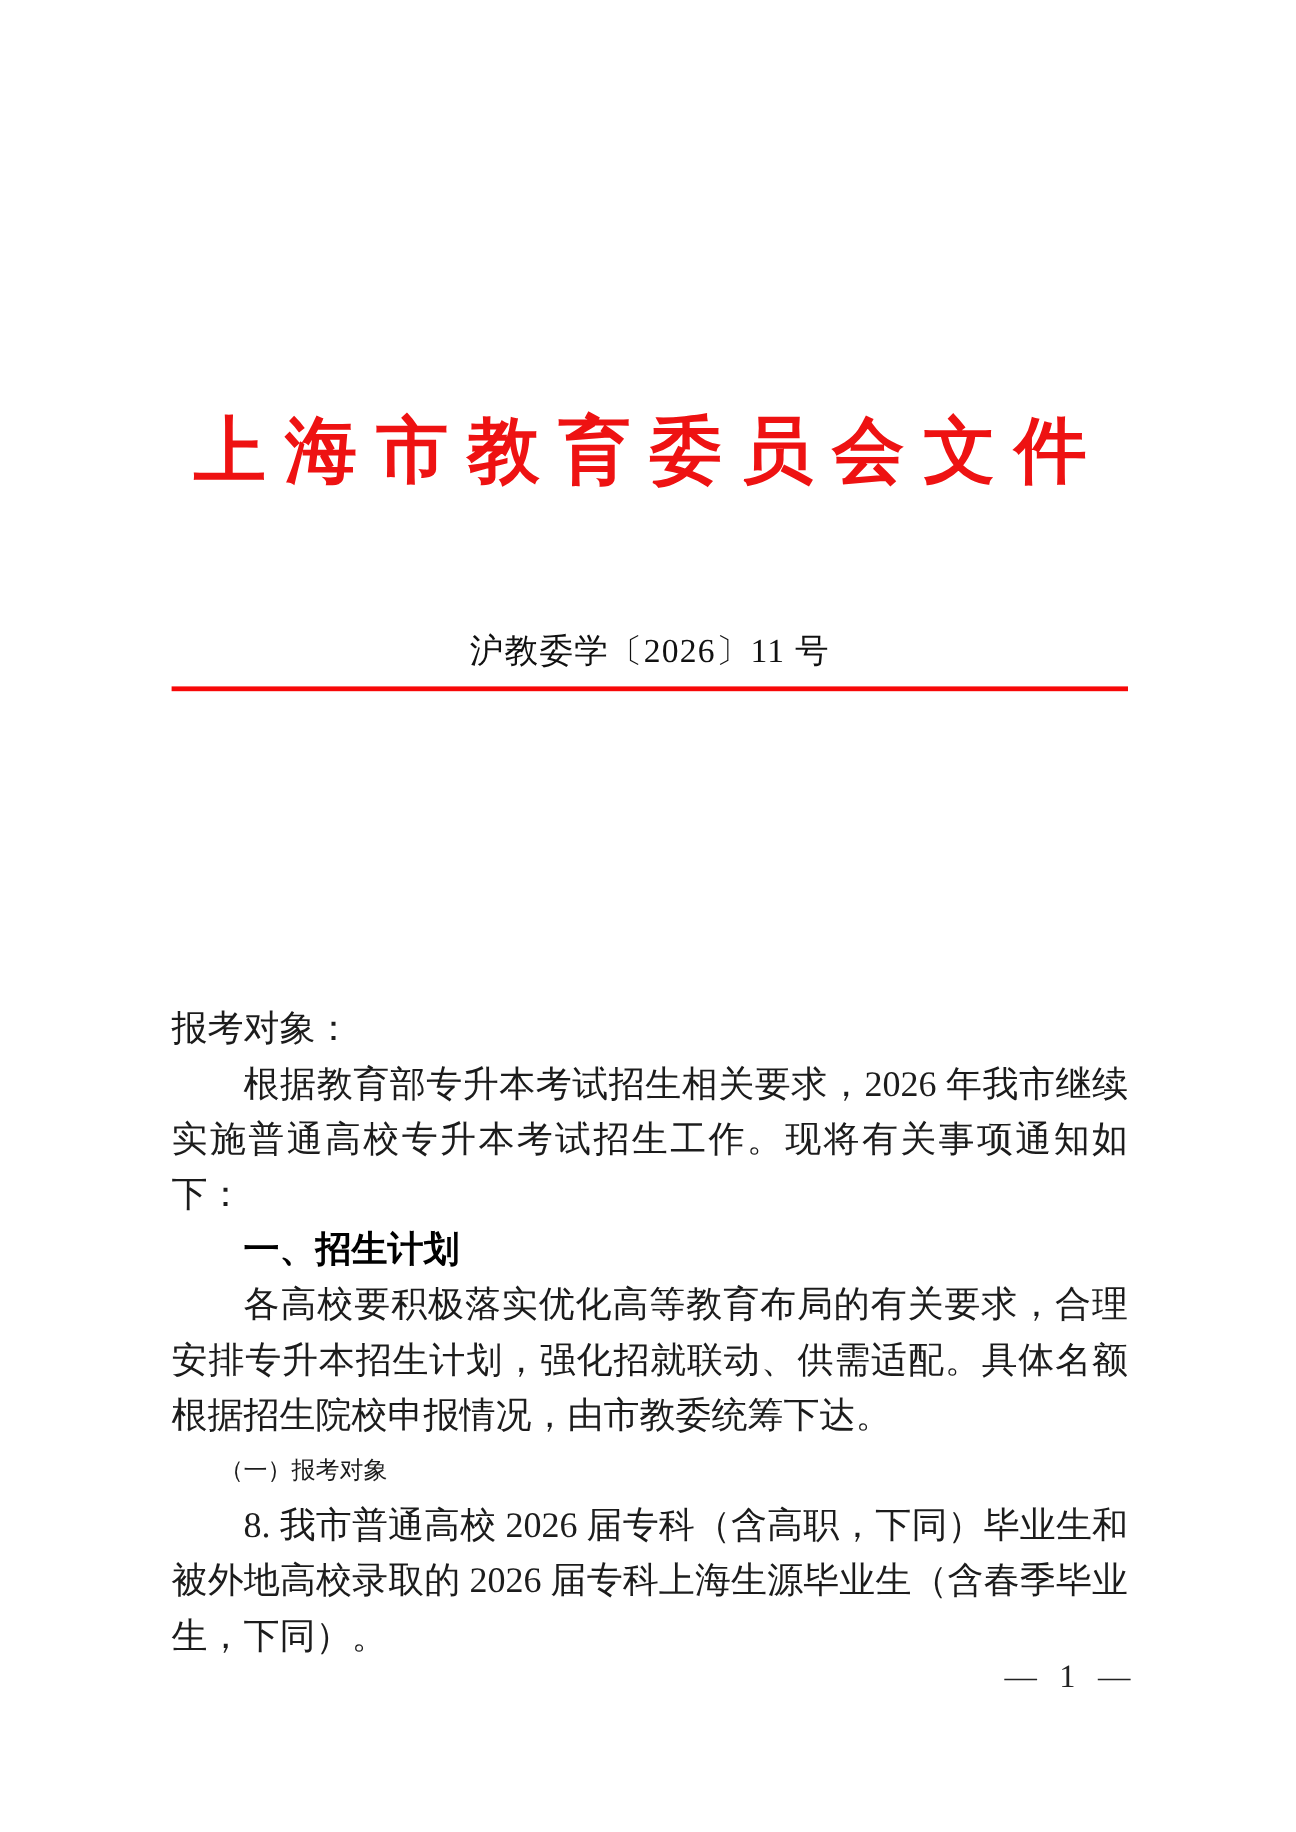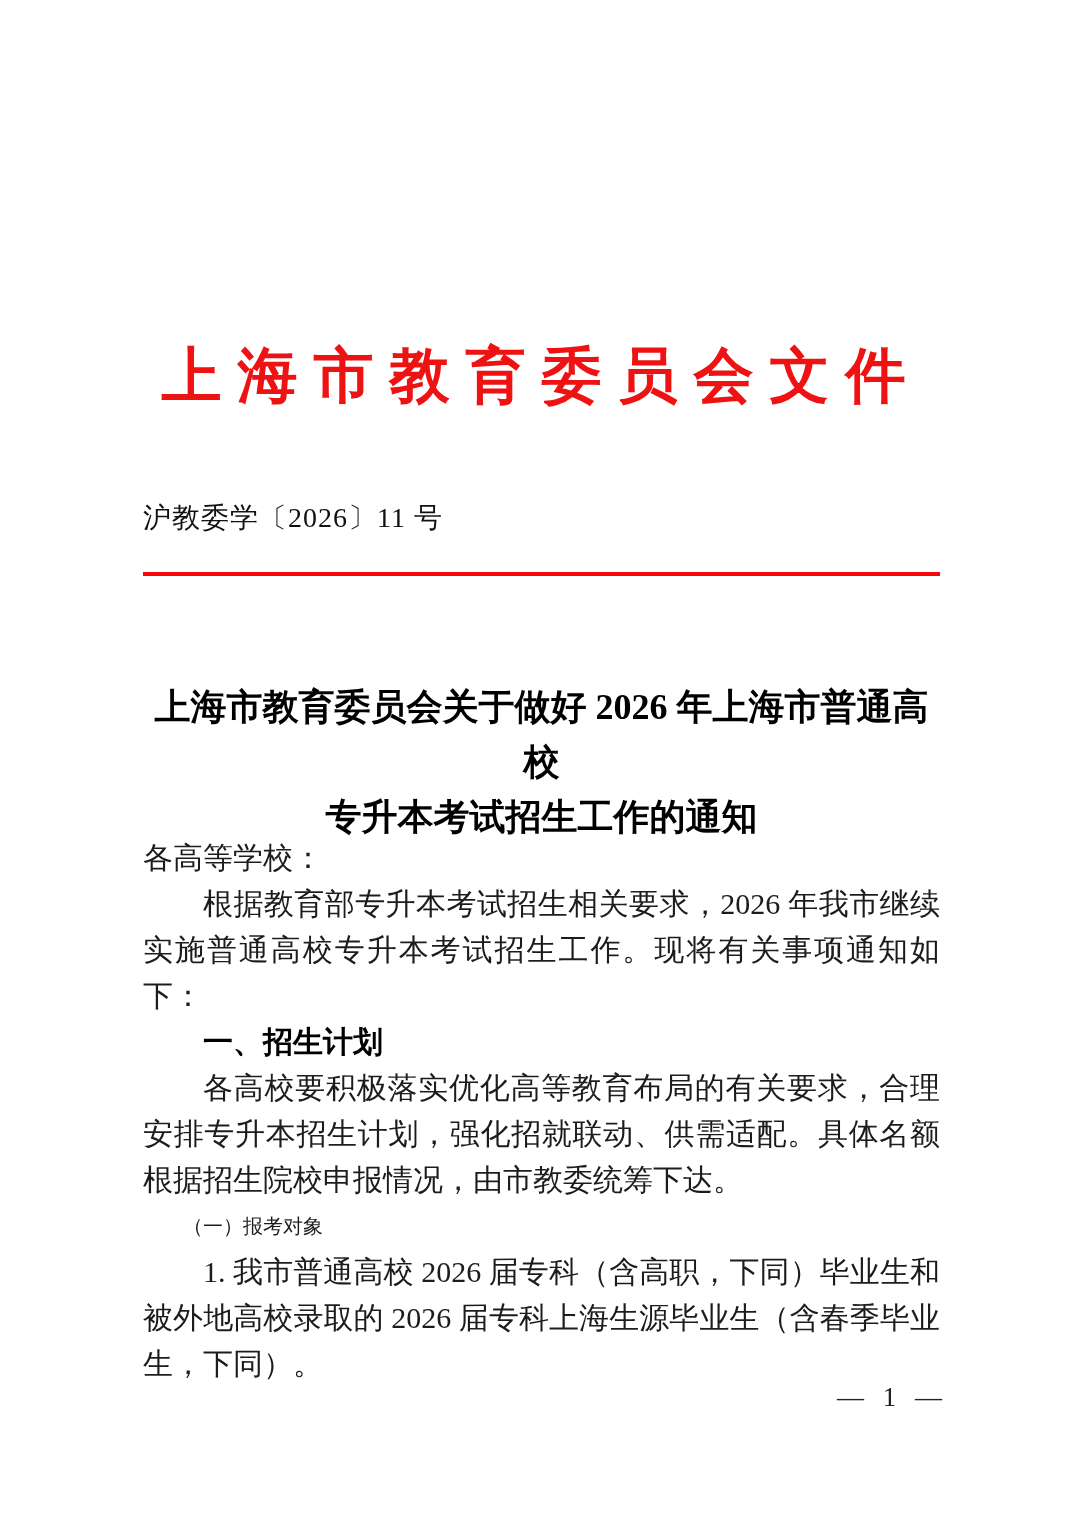--- a/index.html
+++ b/index.html
@@ -22,22 +22,22 @@
   .agency{
     position:absolute;left:0;top:336px;width:100%;
     text-align:center;
     font-family:"Liberation Serif","DejaVu Serif",serif;
     font-size:60px;font-weight:700;
     letter-spacing:16px;
     color:var(--red,#ee1212);
     white-space:nowrap;
   }
   .docnum{
-    position:absolute;left:0;top:501px;width:100%;
-    text-align:left;
+    position:absolute;left:0;top:527px;width:100%;
+    text-align:center;
     font-size:28px;line-height:34px;
     color:#111;
     letter-spacing:1px;
   }
   .redline{
     position:absolute;left:0;top:572px;width:100%;height:4px;
     background:var(--red-line,#f70808);
   }
   .title{
     position:absolute;left:0;top:680px;width:100%;
@@ -73,31 +73,27 @@
 <body>
 
 <div class="page">
 
   <h1 class="agency">上海市教育委员会文件</h1>
 
   <div class="docnum">沪教委学〔2026〕11 号</div>
 
   <div class="redline"></div>
 
-  <h2 class="title">
-    <span class="tline">上海市教育委员会关于做好 2026 年上海市普通高校</span>
-    <span class="tline">专升本考试招生工作的通知</span>
-  </h2>
 
   <div class="bodytext">
-    <p class="para">各高等学校：</p>
+    <p class="para">报考对象：</p>
     <p class="para indent">根据教育部专升本考试招生相关要求，2026 年我市继续实施普通高校专升本考试招生工作。现将有关事项通知如下：</p>
 
     <h3 class="sec">一、招生计划</h3>
     <p class="para indent">各高校要积极落实优化高等教育布局的有关要求，合理安排专升本招生计划，强化招就联动、供需适配。具体名额根据招生院校申报情况，由市教委统筹下达。</p>
 
     <p class="subsec">（一）报考对象</p>
-    <p class="para indent">1. 我市普通高校 2026 届专科（含高职，下同）毕业生和被外地高校录取的 2026 届专科上海生源毕业生（含春季毕业生，下同）。</p>
+    <p class="para indent">8. 我市普通高校 2026 届专科（含高职，下同）毕业生和被外地高校录取的 2026 届专科上海生源毕业生（含春季毕业生，下同）。</p>
   </div>
 
   <div class="pagenum">— 1 —</div>
 
 </div>
 
 </body></html>

